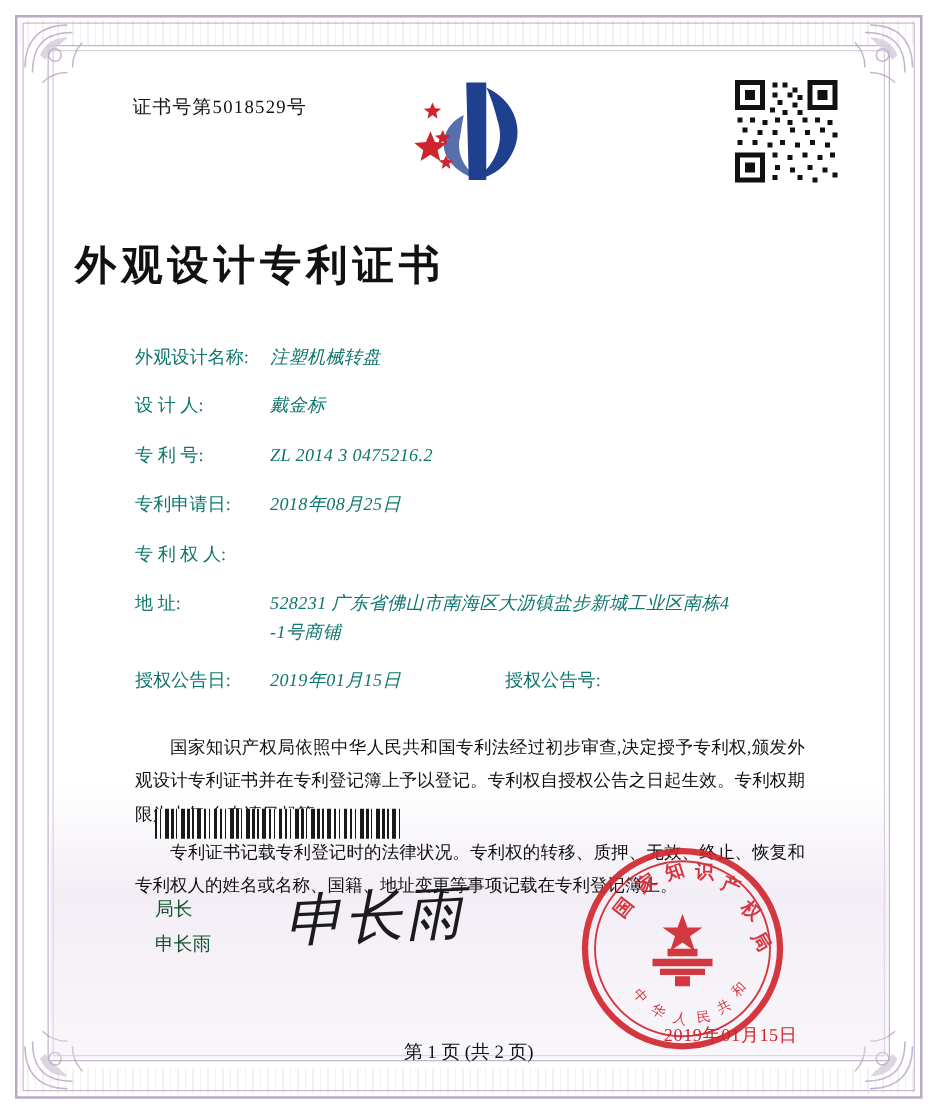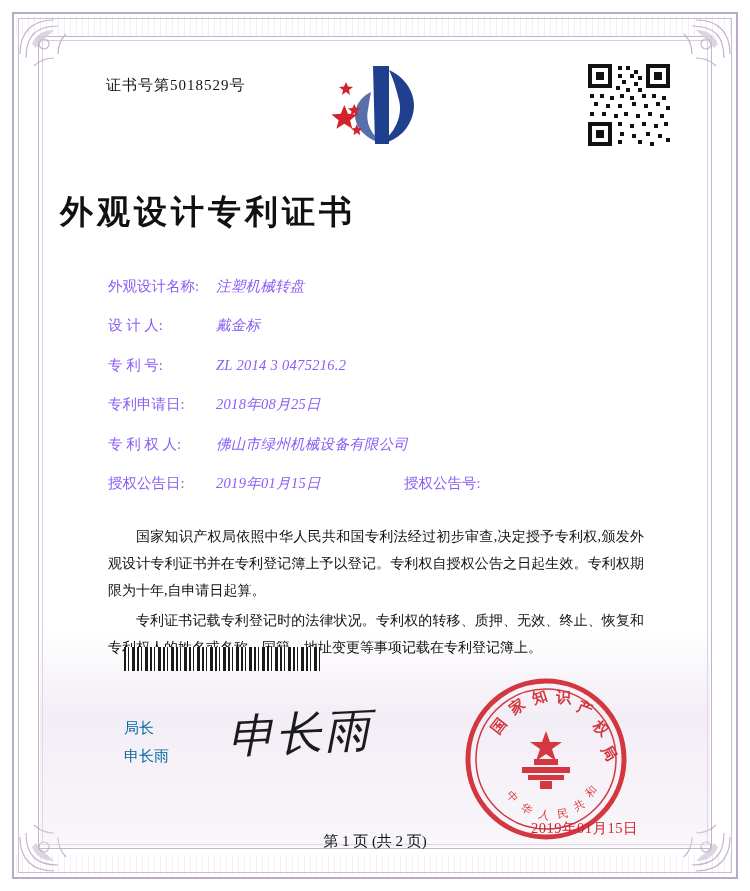--- a/index.html
+++ b/index.html
@@ -129,21 +129,21 @@
 
   .fields {
     margin-top: 40px;
     padding-left: 48px;
     padding-right: 30px;
   }
   .field {
     display: flex;
     align-items: flex-start;
     font-size: 14.5px;
-    color: #8b5cf6;
+    color: #0f766e;
     line-height: 1.55;
     margin-bottom: 17px;
   }
   .field .lbl {
     width: 108px;
     flex: 0 0 108px;
     letter-spacing: 0px;
     white-space: pre;
   }
   .field .val {
@@ -202,21 +202,21 @@
         #1a1a1a 4px, #1a1a1a 5px,
         #ffffff 5px, #ffffff 8px,
         #1a1a1a 8px, #1a1a1a 11px,
         #ffffff 11px, #ffffff 13px);
   }
   .sign-block {
     position: absolute;
     left: 64px;
     top: 68px;
     font-size: 15px;
-    color: #0369a1;
+    color: #14532d;
     line-height: 1.85;
   }
   .handwriting {
     position: absolute;
     left: 168px;
     top: 56px;
     font-size: 46px;
     color: #1b1b1b;
     font-family: "DejaVu Serif", "Liberation Serif", serif;
     font-style: italic;
@@ -410,23 +410,29 @@
         <div class="val">ZL 2014 3 0475216.2</div>
       </div>
 
       <div class="field">
         <div class="lbl">专利申请日:</div>
         <div class="val">2018年08月25日</div>
       </div>
 
       <div class="field">
         <div class="lbl">专 利 权 人:</div>
-        <div class="val">佛山市绿州机械设备有限公司</div>
-      </div>
-
+      </div>
+
+      <div class="field">
+        <div class="lbl">地 址:</div>
+        <div class="val">
+          <span class="wrap2">528231 广东省佛山市南海区大沥镇盐步新城工业区南栋4</span>
+          <span class="wrap2">-1号商铺</span>
+        </div>
+      </div>
 
       <div class="field two">
         <div class="lbl">授权公告日:</div>
         <div class="val">2019年01月15日</div>
         <div class="lbl2">授权公告号:</div>
       </div>
 
     </div>
 
     <div class="paras">

